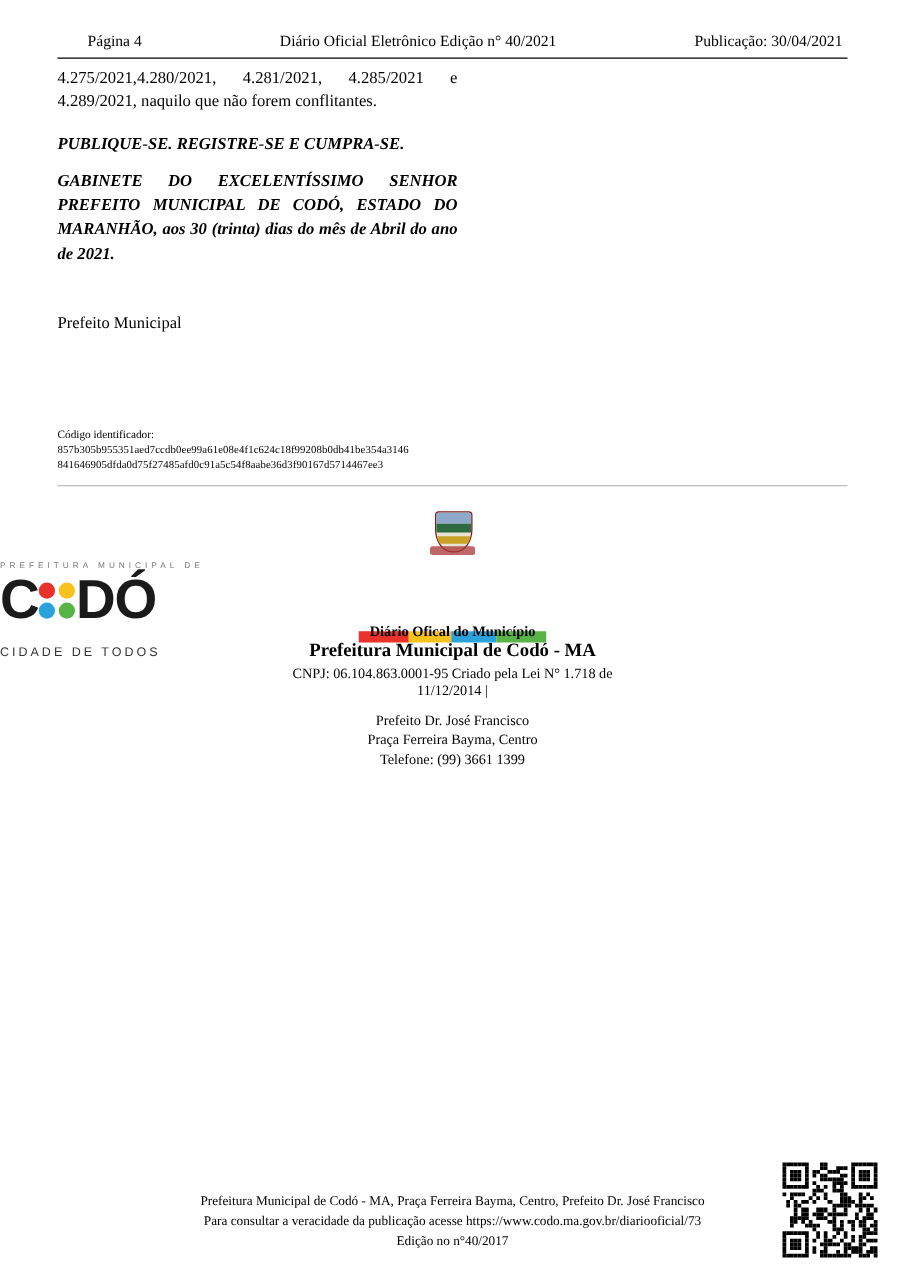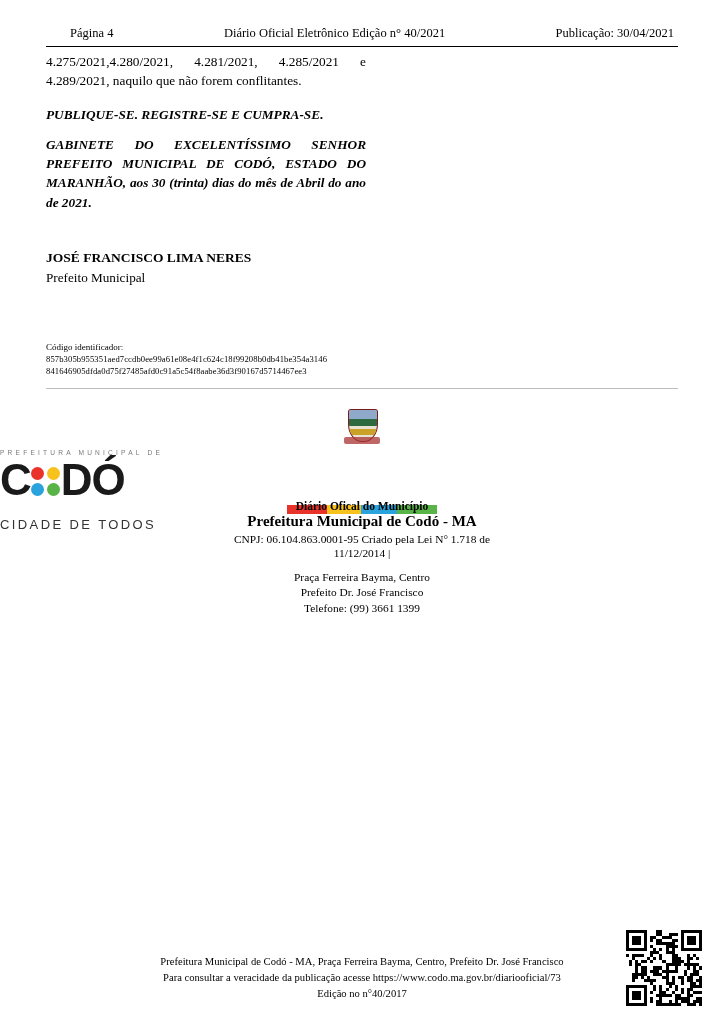--- a/index.html
+++ b/index.html
@@ -200,21 +200,21 @@
     position: absolute;
     top: 0;
     height: 9px;
   }
   .cb1 { left: 0;    width: 40px; background: #e8322a; }
   .cb2 { left: 40px; width: 34px; background: #f6c21b; }
   .cb3 { left: 74px; width: 36px; background: #2aa3dc; }
   .cb4 { left: 110px;width: 40px; background: #59b447; }
   .cidade-todos {
     font-family: "Liberation Sans", sans-serif;
-    font-size: 13px;
+    font-size: 10px;
     letter-spacing: 2.4px;
     color: #333;
     margin-top: 3px;
   }
 
   .footer-org {
     position: absolute;
     top: 500px;
     left: 0;
     width: 724px;
@@ -288,21 +288,20 @@
 
 <div class="doc-body">
   <p class="para-1">4.275/2021,4.280/2021, 4.281/2021, 4.285/2021 e 4.289/2021, naquilo que não forem conflitantes.</p>
 
 
   <p class="bold-block">PUBLIQUE-SE. REGISTRE-SE E CUMPRA-SE.</p>
 
   <p class="bold-block gabinete">GABINETE DO EXCELENTÍSSIMO SENHOR PREFEITO MUNICIPAL DE CODÓ, ESTADO DO MARANHÃO, aos 30 (trinta) dias do mês de Abril do ano de 2021.</p>
 
   <div class="signature-block">
-    <span class="signature-name">JOSÉ FRANCISCO LIMA NERES</span>
     <span class="signature-role">Prefeito Municipal</span>
   </div>
 </div>
 
 <div class="codigo-wrap">
   <div class="codigo-label">Código identificador:</div>
   <div class="codigo-hash">857b305b955351aed7ccdb0ee99a61e08e4f1c624c18f99208b0db41be354a3146</div>
   <div class="codigo-hash">841646905dfda0d75f27485afd0c91a5c54f8aabe36d3f90167d5714467ee3</div>
 </div>
 
@@ -329,22 +328,22 @@
 </div>
 
 <div class="footer-org">
   <div class="diario-line">Diário Ofical do Município</div>
   <div class="prefeitura-line">Prefeitura Municipal de Codó - MA</div>
   <div class="cnpj-line">CNPJ: 06.104.863.0001-95 Criado pela Lei N° 1.718 de</div>
   <div class="cnpj-line">11/12/2014 |</div>
 </div>
 
 <div class="endereco-block">
+  <div>Prefeito Dr. José Francisco</div>
   <div>Praça Ferreira Bayma, Centro</div>
-  <div>Prefeito Dr. José Francisco</div>
   <div>Telefone: (99) 3661 1399</div>
 </div>
 
 <div class="bottom-footer">
   <div>Prefeitura Municipal de Codó - MA, Praça Ferreira Bayma, Centro, Prefeito Dr. José Francisco</div>
   <div>Para consultar a veracidade da publicação acesse https://www.codo.ma.gov.br/diariooficial/73</div>
   <div>Edição no n°40/2017</div>
 </div>
 
 <div class="qr">

